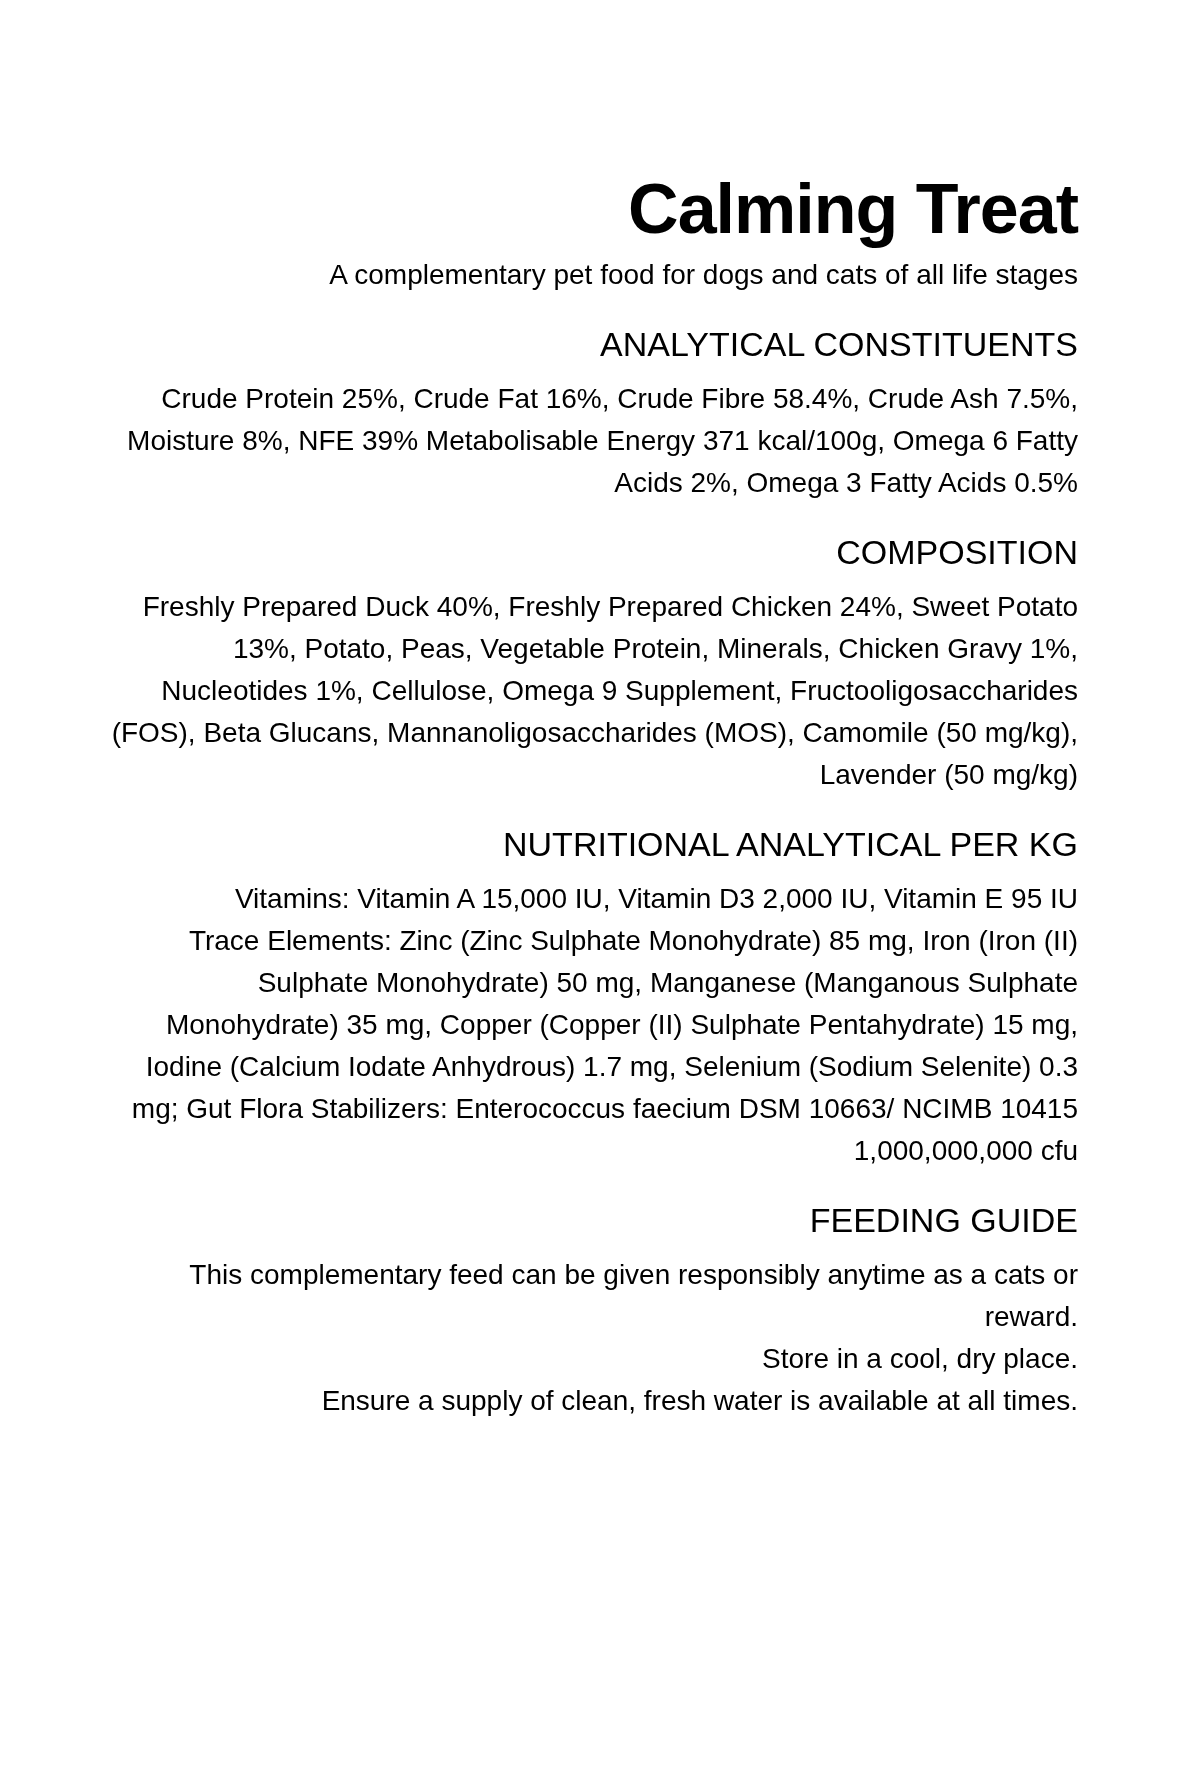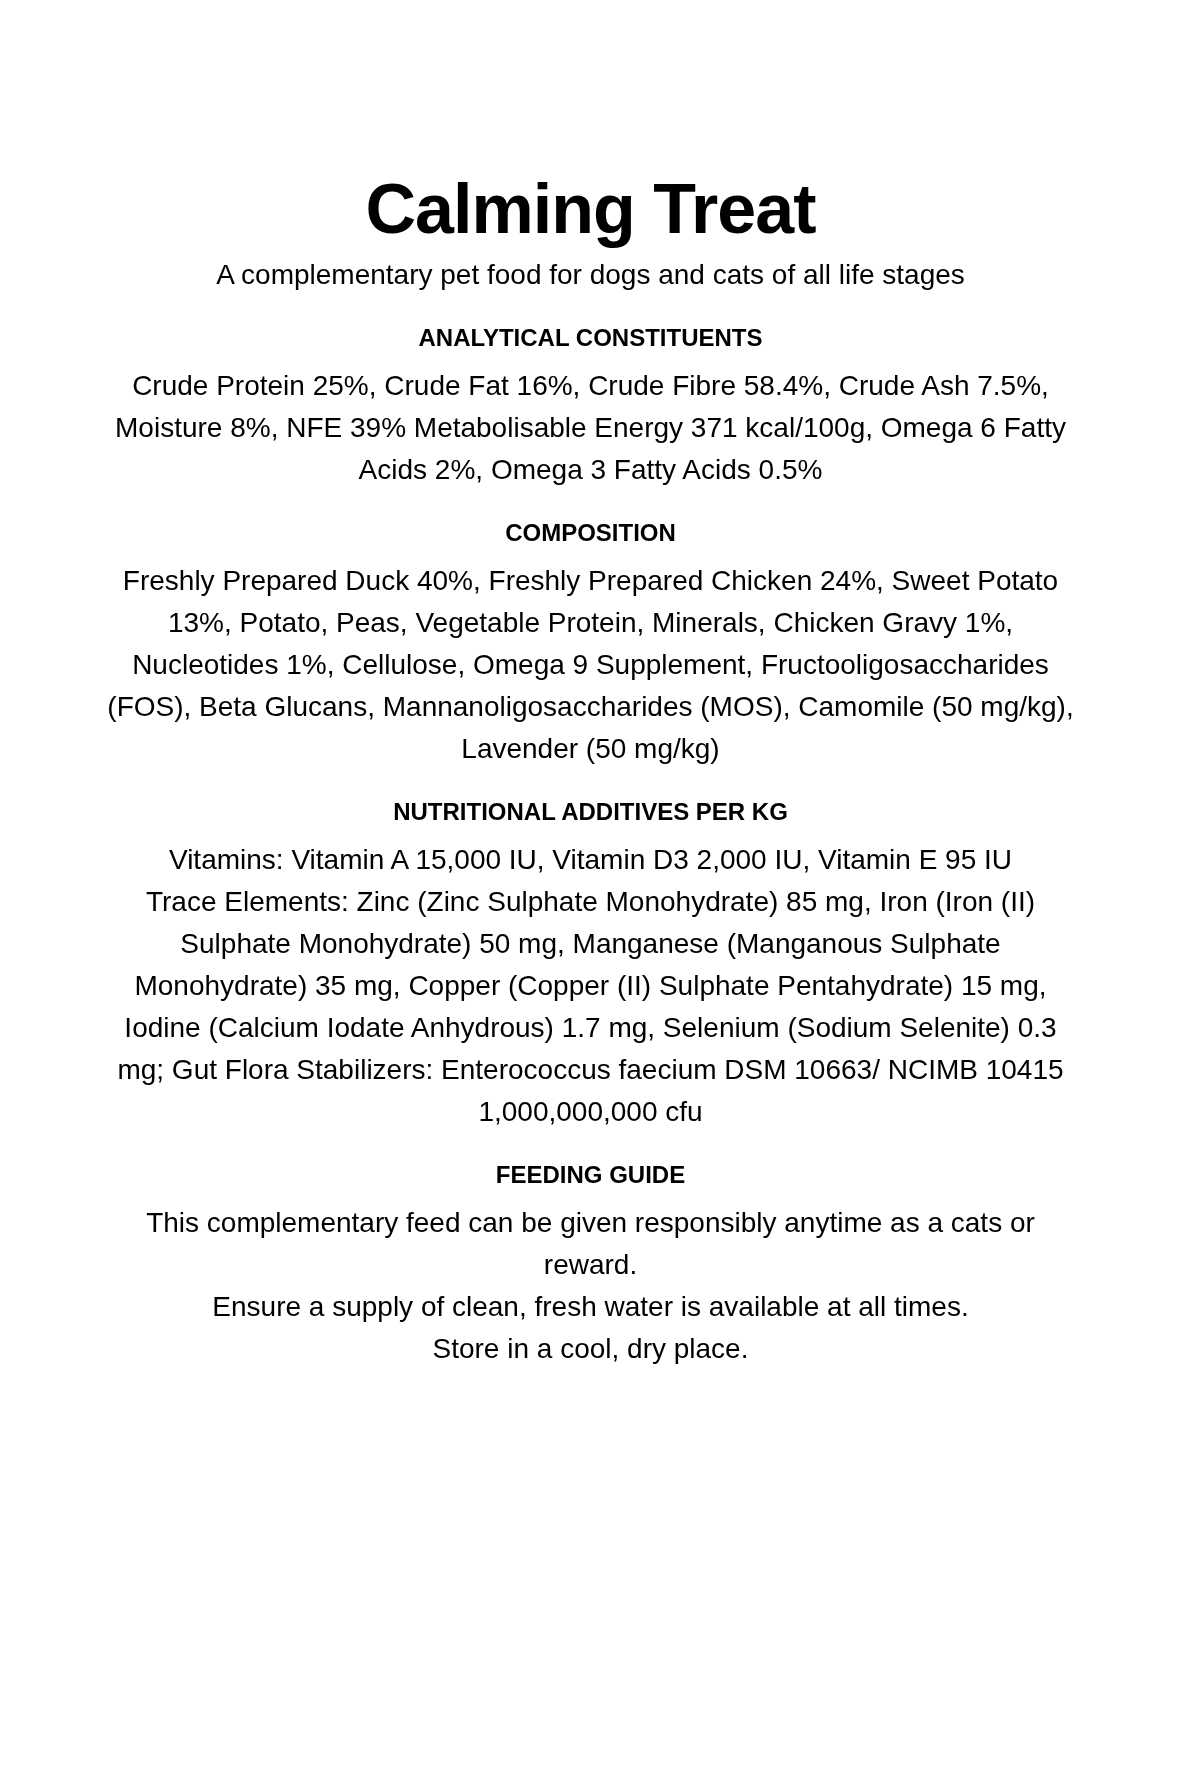--- a/index.html
+++ b/index.html
@@ -13,38 +13,38 @@
     width: 1181px;
     height: 1772px;
     margin: 0 auto;
     background: var(--bg-color, #ffffff);
     overflow: hidden;
   }
   .content {
     width: 975px;
     margin: 0 auto;
     padding-top: 166px;
-    text-align: center;
+    text-align: right;
   }
   .title {
     font-size: 70px;
     font-weight: 800;
     letter-spacing: -1px;
     line-height: 1.25;
   }
   .subtitle {
     margin-top: 0;
     font-size: 28px;
     line-height: 1.5;
     font-weight: 400;
   }
   .section-heading {
     margin: 26px 0 12px 0;
-    font-size: 24px;
-    font-weight: 700;
+    font-size: 34px;
+    font-weight: 400;
     line-height: 1.3;
     letter-spacing: 0;
   }
   .section-body p {
     font-size: 28px;
     line-height: 1.5;
     font-weight: 400;
   }
 </style>
 </head>
@@ -65,30 +65,30 @@
     </section>
 
     <section>
       <h2 class="section-heading">COMPOSITION</h2>
       <div class="section-body">
         <p>Freshly Prepared Duck 40%, Freshly Prepared Chicken 24%, Sweet Potato 13%, Potato, Peas, Vegetable Protein, Minerals, Chicken Gravy 1%, Nucleotides 1%, Cellulose, Omega 9 Supplement, Fructooligosaccharides (FOS), Beta Glucans, Mannanoligosaccharides (MOS), Camomile (50 mg/kg), Lavender (50 mg/kg)</p>
       </div>
     </section>
 
     <section>
-      <h2 class="section-heading">NUTRITIONAL ADDITIVES PER KG</h2>
+      <h2 class="section-heading">NUTRITIONAL ANALYTICAL PER KG</h2>
       <div class="section-body">
         <p>Vitamins: Vitamin A 15,000 IU, Vitamin D3 2,000 IU, Vitamin E 95 IU</p>
         <p>Trace Elements: Zinc (Zinc Sulphate Monohydrate) 85 mg, Iron (Iron (II) Sulphate Monohydrate) 50 mg, Manganese (Manganous Sulphate Monohydrate) 35 mg, Copper (Copper (II) Sulphate Pentahydrate) 15 mg, Iodine (Calcium Iodate Anhydrous) 1.7 mg, Selenium (Sodium Selenite) 0.3 mg; Gut Flora Stabilizers: Enterococcus faecium DSM 10663/ NCIMB 10415 1,000,000,000 cfu</p>
       </div>
     </section>
 
     <section>
       <h2 class="section-heading">FEEDING GUIDE</h2>
       <div class="section-body">
         <p>This complementary feed can be given responsibly anytime as a cats or reward.</p>
+        <p>Store in a cool, dry place.</p>
         <p>Ensure a supply of clean, fresh water is available at all times.</p>
-        <p>Store in a cool, dry place.</p>
       </div>
     </section>
 
   </div>
 </div>
 
 </body></html>

